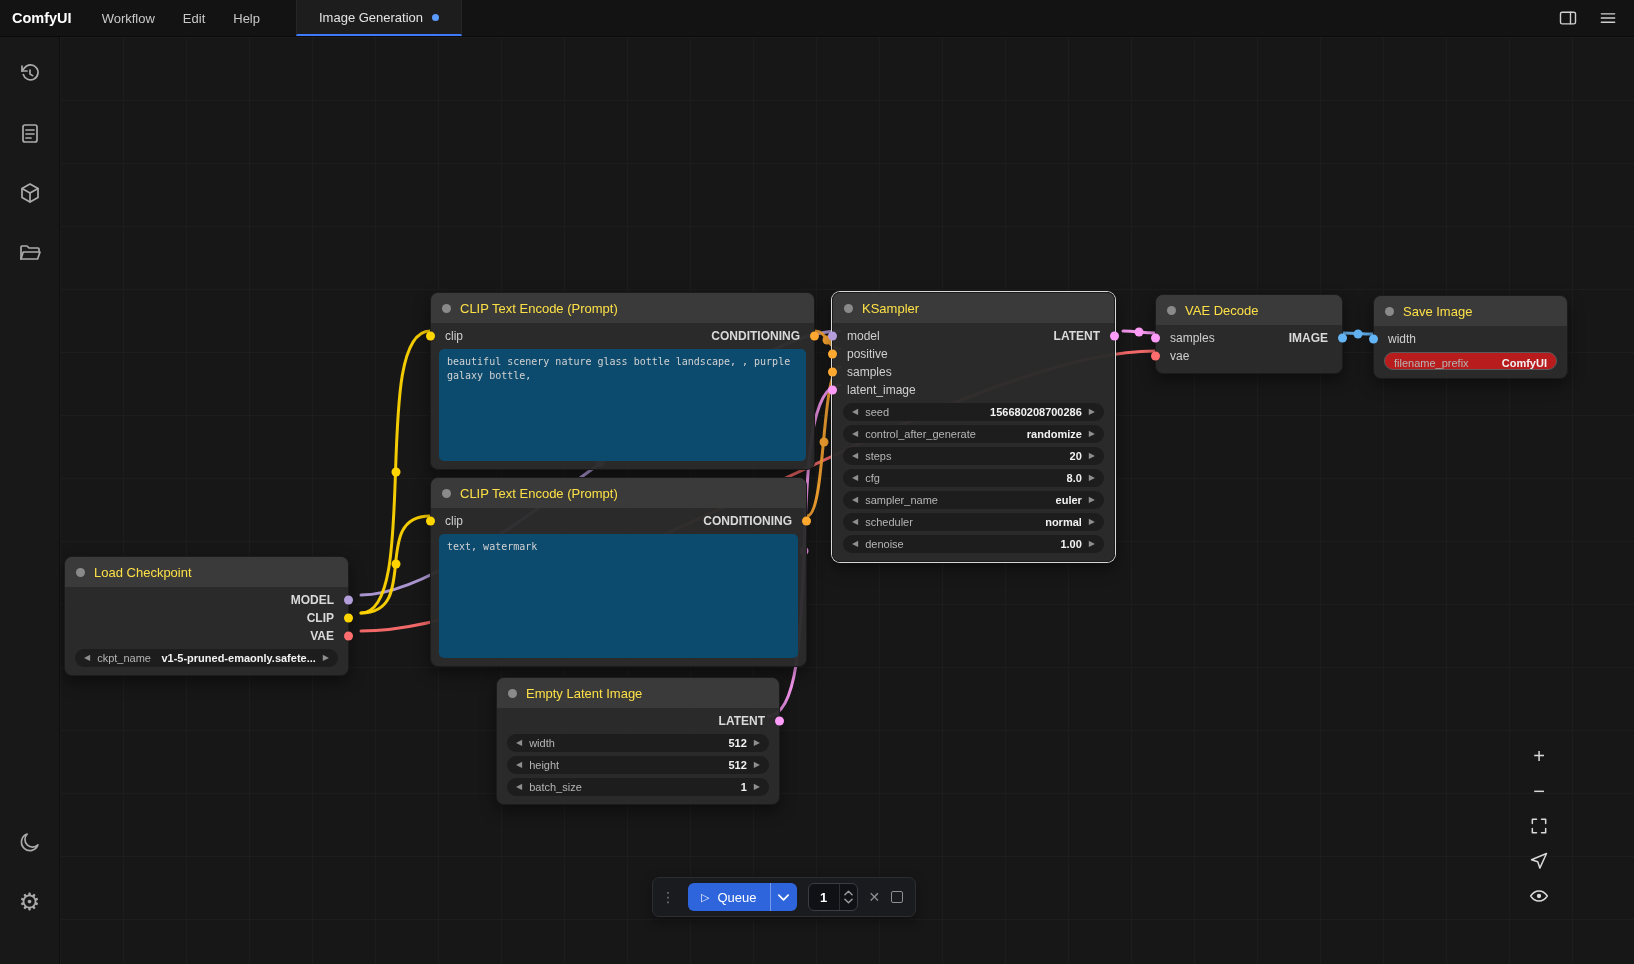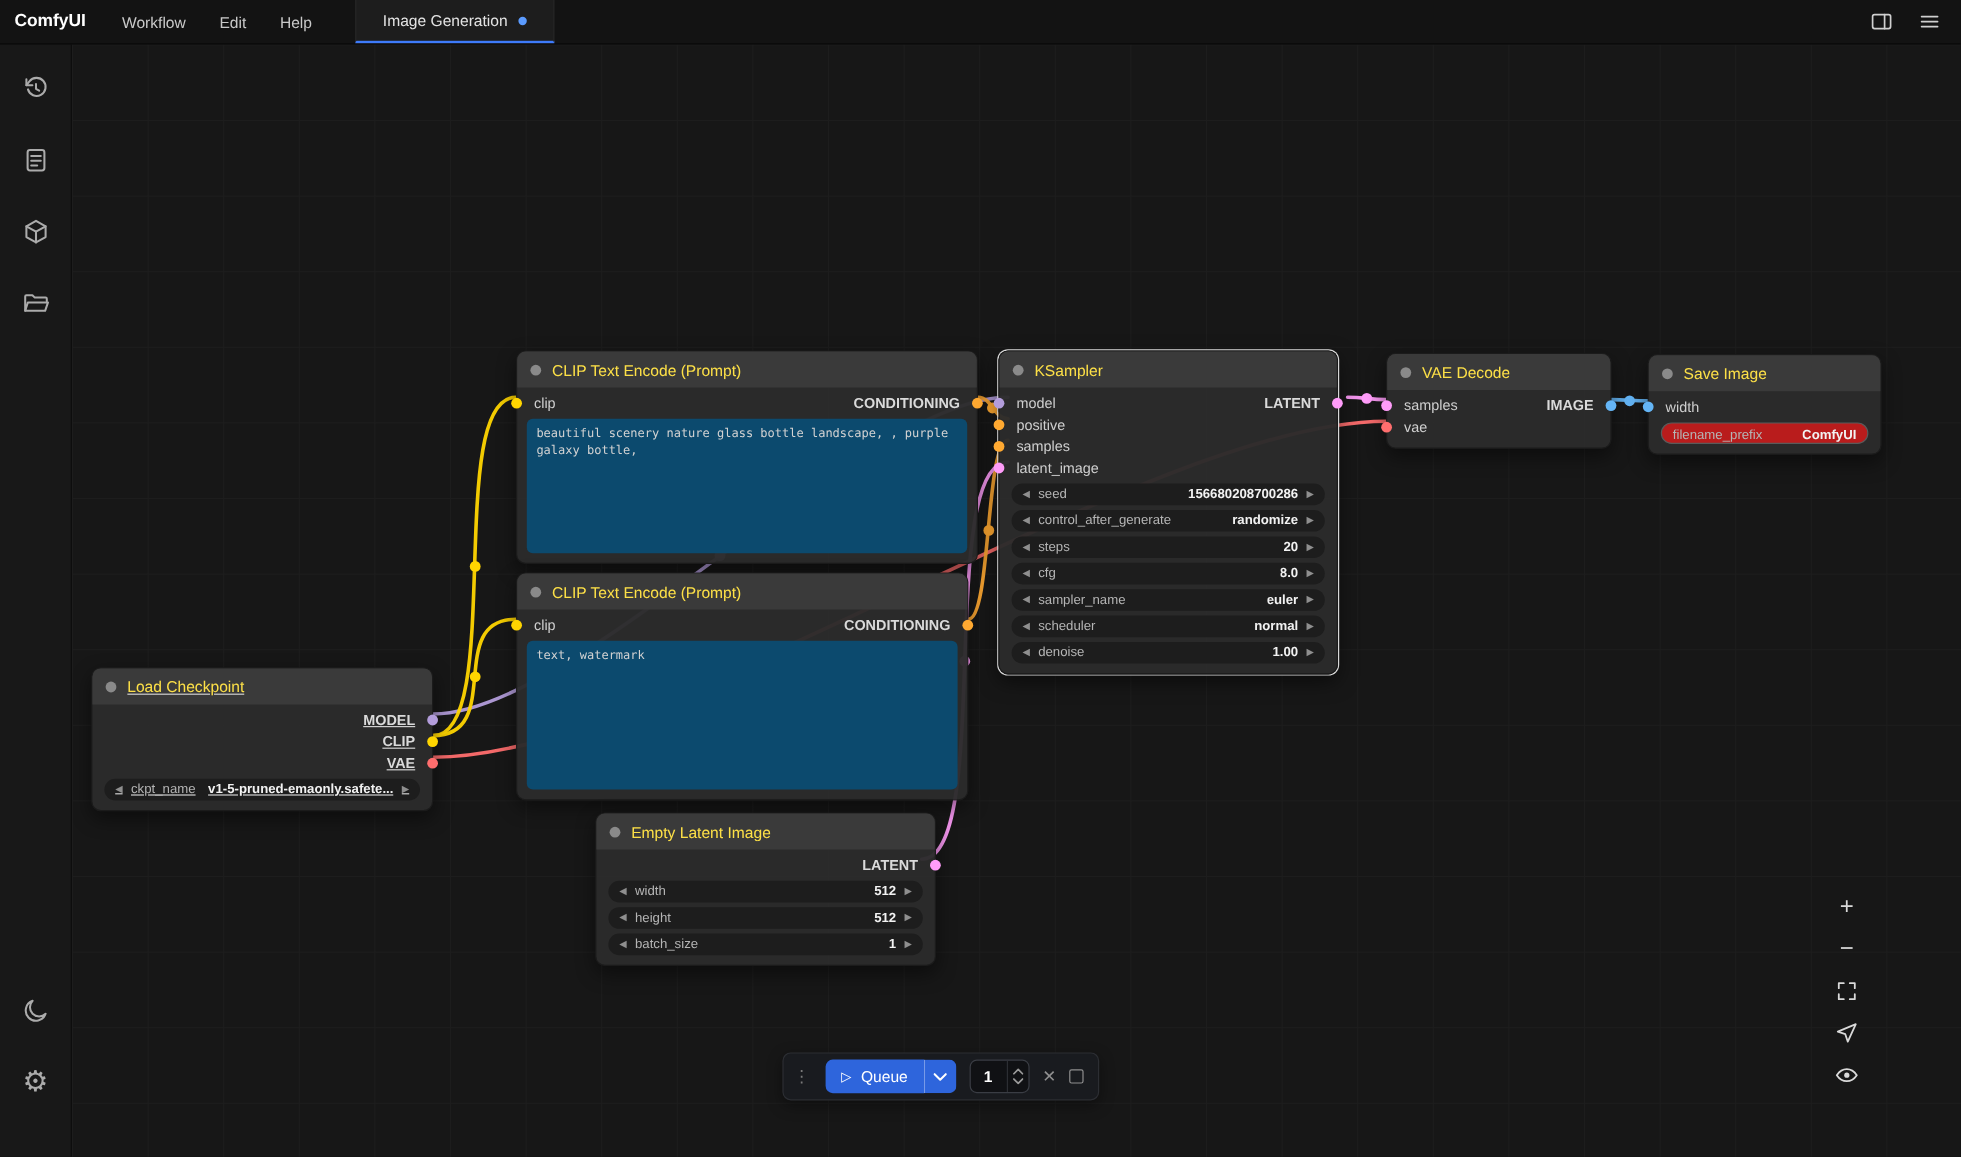--- a/index.html
+++ b/index.html
@@ -181,21 +181,21 @@
     <div class="sb-btn sb-spacer">
       <svg width="24" height="24" viewBox="0 0 24 24">
           <path d="M20 14.8A8.5 8.5 0 1 1 9.2 4a7.2 7.2 0 0 0 10.8 10.8z"></path>
         </svg>
     </div>
     <div class="sb-btn">
       <span class="sb-glyph">⚙</span>
     </div>
   </div>
 
-  <div class="node" style="left:76px;top:556px;width:285px;text-decoration:underline;">
+  <div class="node" style="left:64px;top:556px;width:285px;">
     <div class="node-header">
       <span class="collapse-dot"></span>
       <span class="node-title">Load Checkpoint</span>
     </div>
     <div class="node-body">
       <div class="slot-row first">
         <span class="out-label">MODEL</span>
         <span class="dot out" style="background:#B39DDB"></span>
       </div>
       <div class="slot-row">

